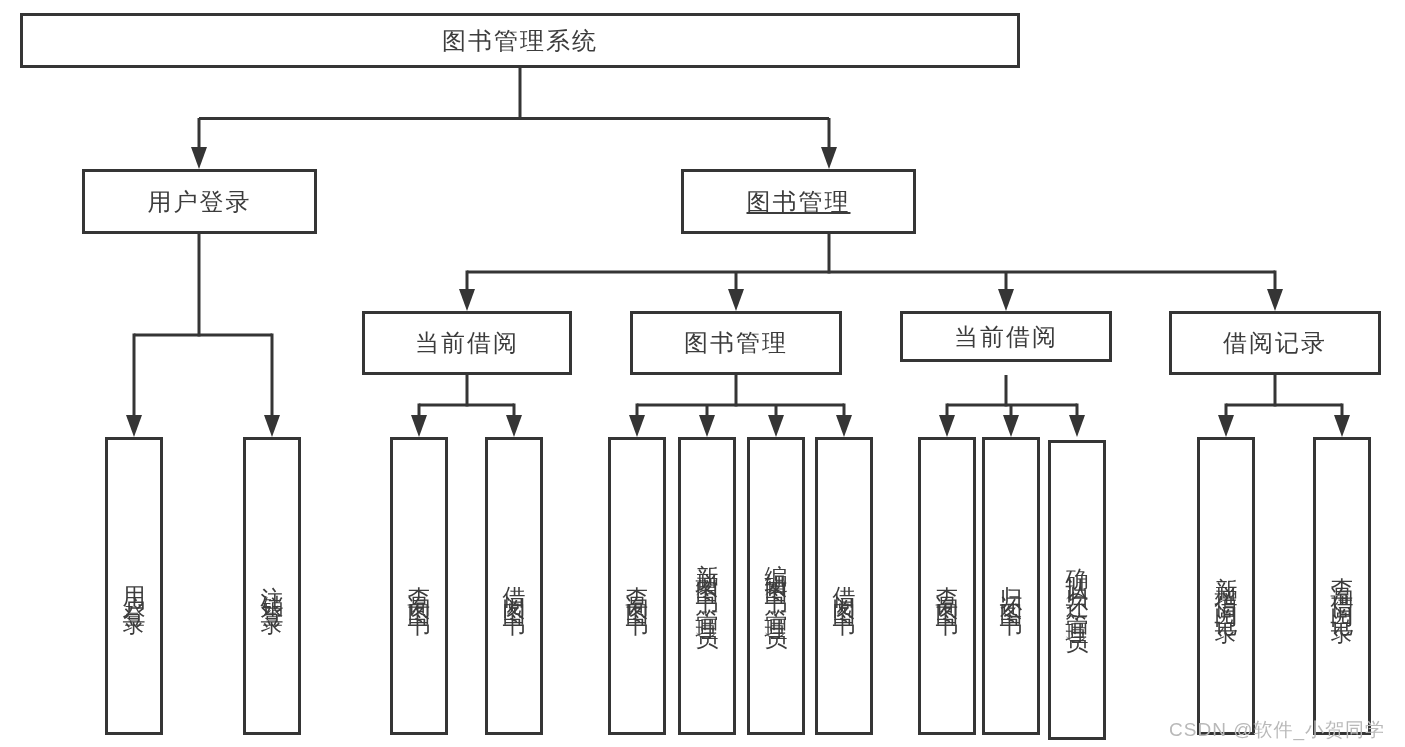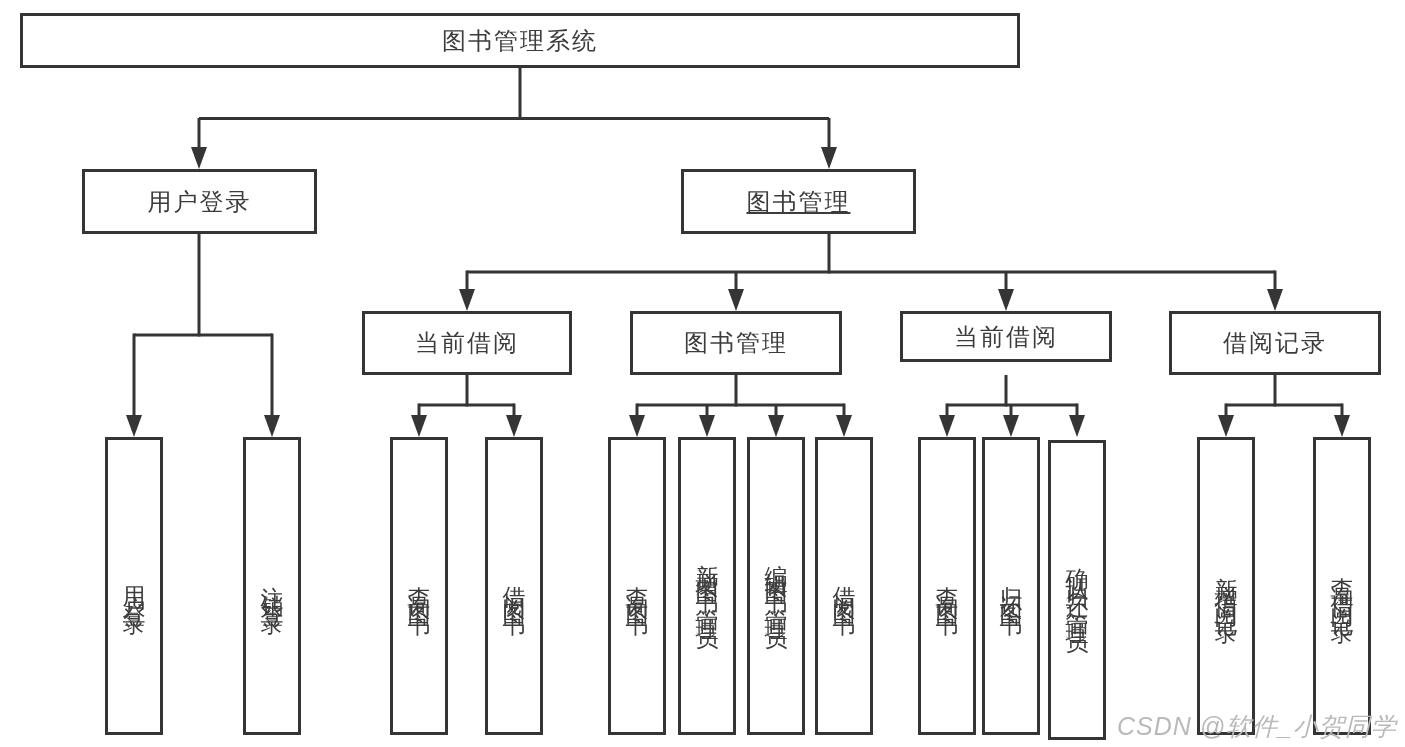--- a/index.html
+++ b/index.html
@@ -59,27 +59,26 @@
   .vbox span {
     writing-mode: vertical-rl;
     text-orientation: mixed;
     font-size: 23px;
     letter-spacing: 9px;
     line-height: 1;
     white-space: nowrap;
   }
   .watermark {
     position: absolute;
-    right: 8px;
+    right: 20px;
     bottom: 4px;
     color: var(--watermark);
-    font-size: 25px;
+    font-size: 19px;
     letter-spacing: 1px;
     z-index: 3;
-    font-style: italic;
   }
 </style>
 </head>
 <body>
 
 <div class="canvas">
 
   <svg class="connector-layer" viewBox="0 0 1405 747">
 
     <g>

